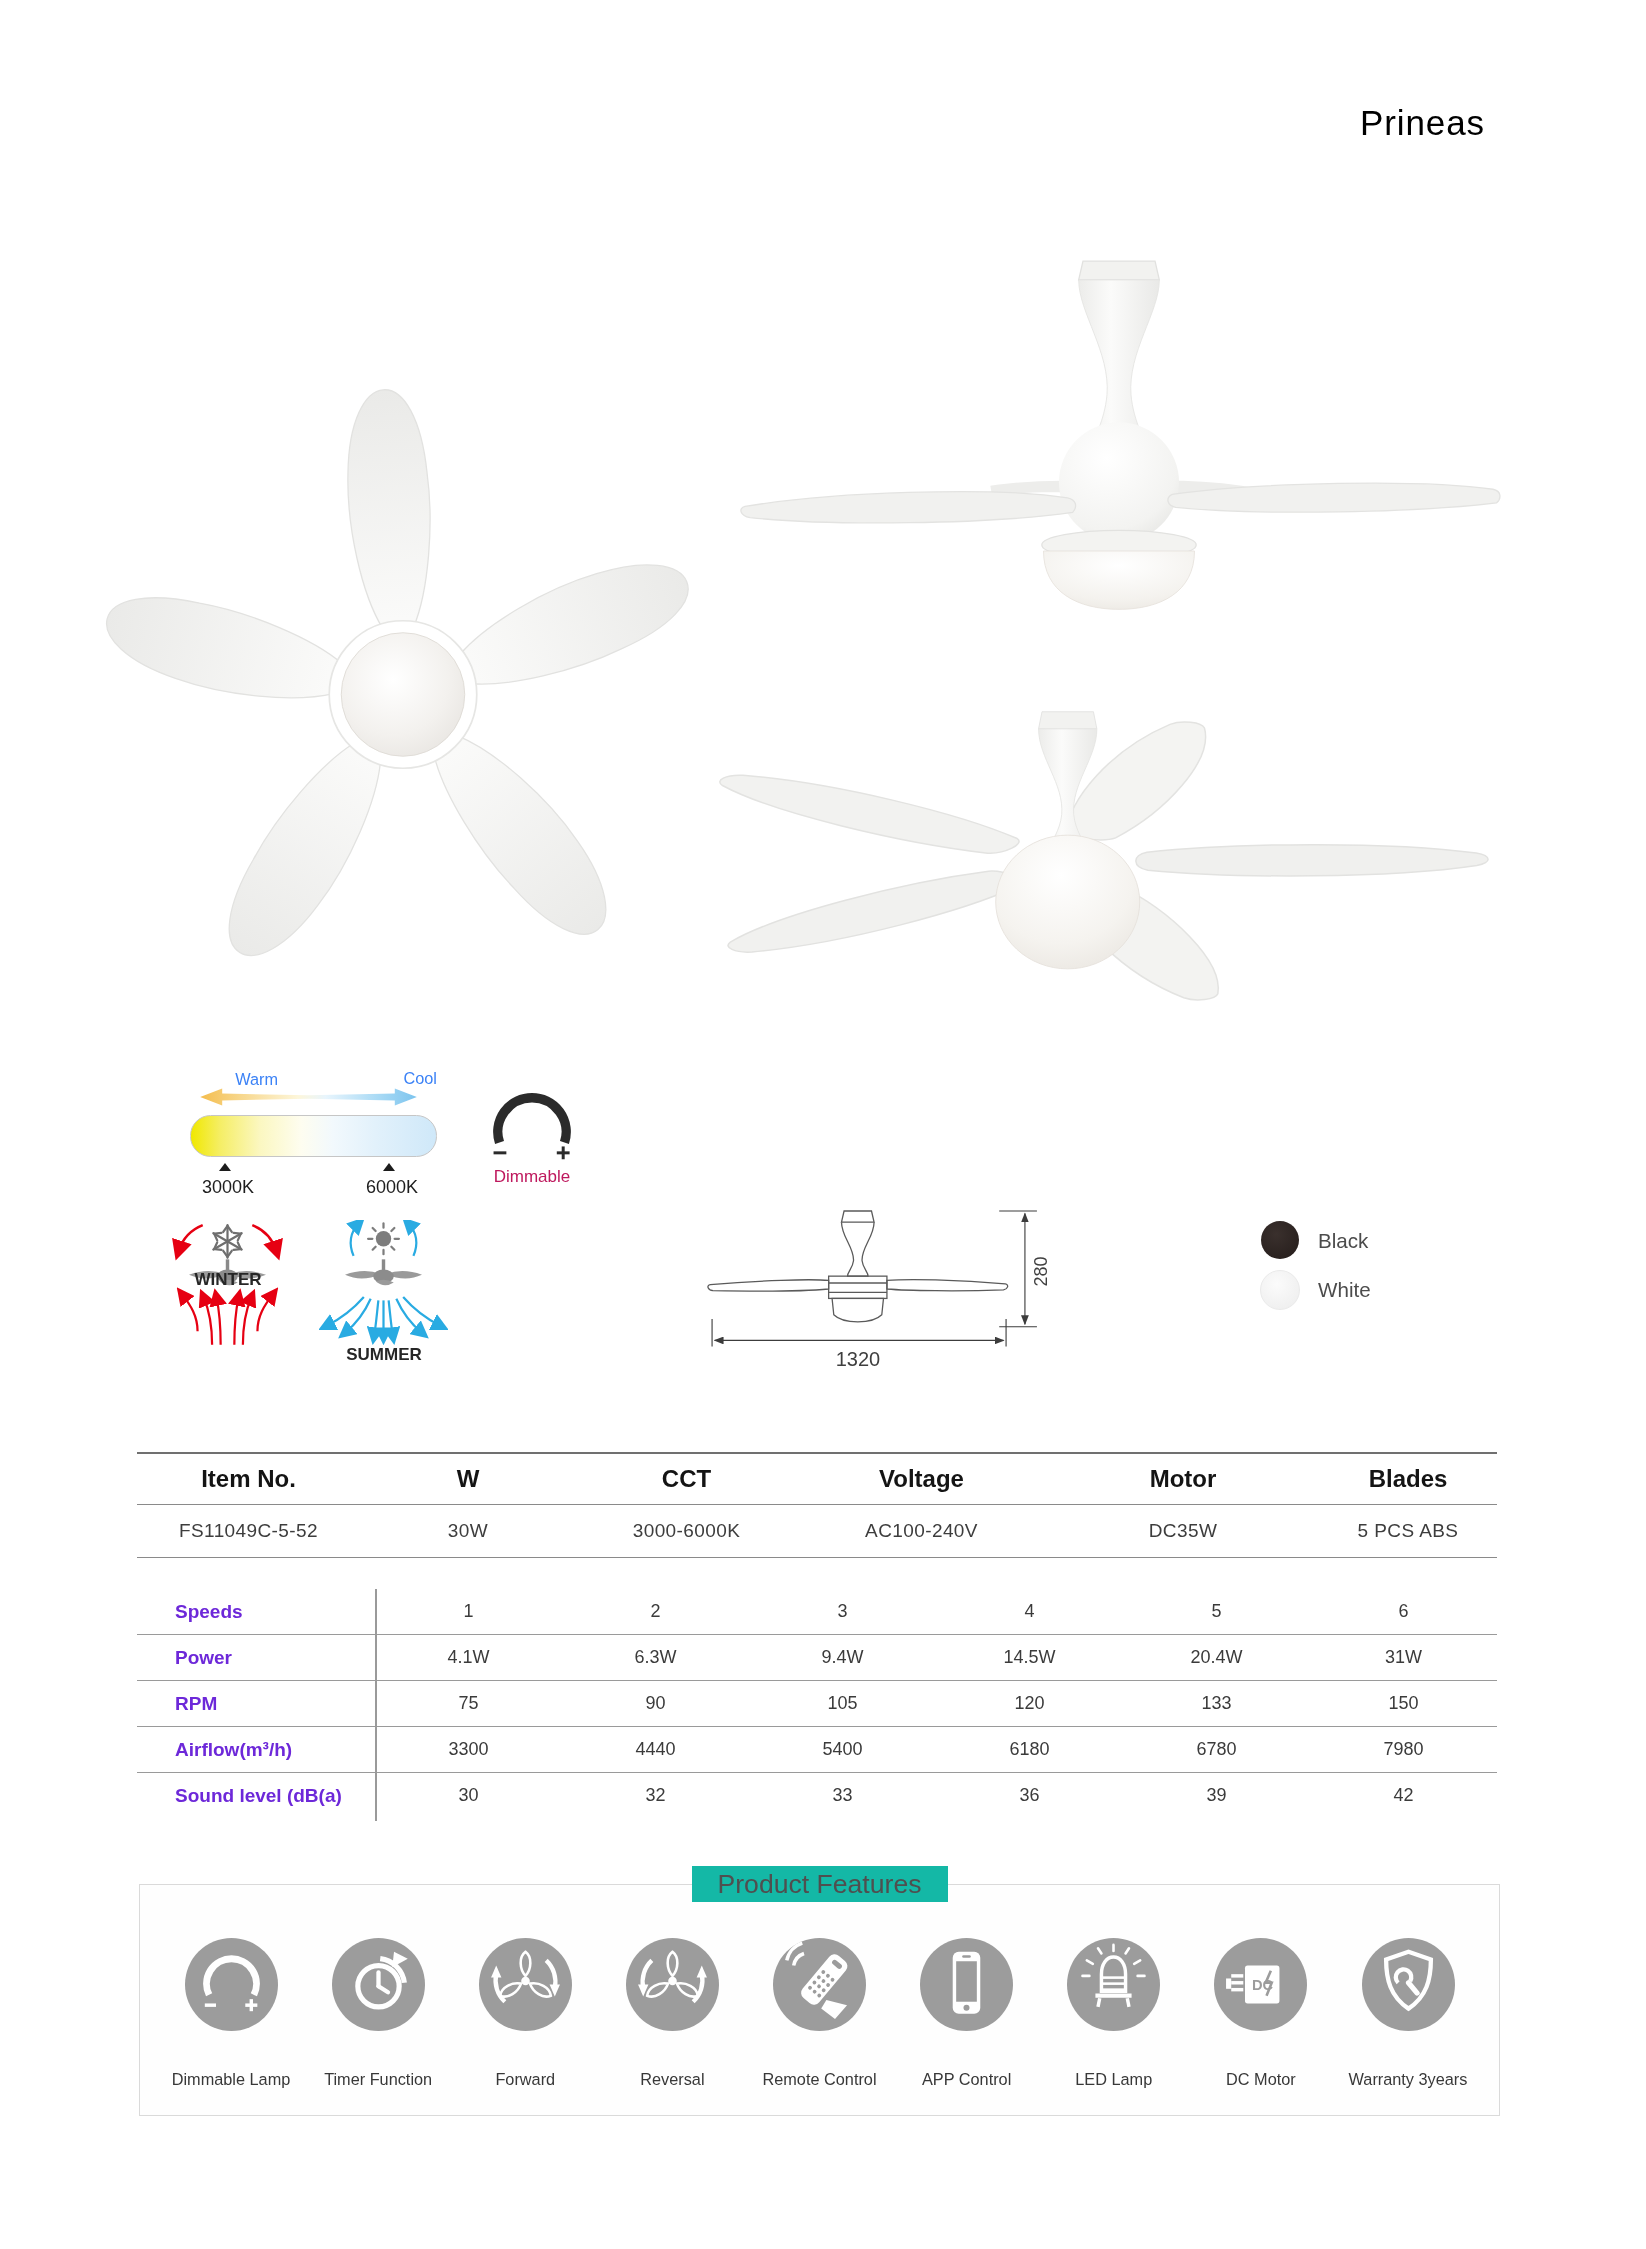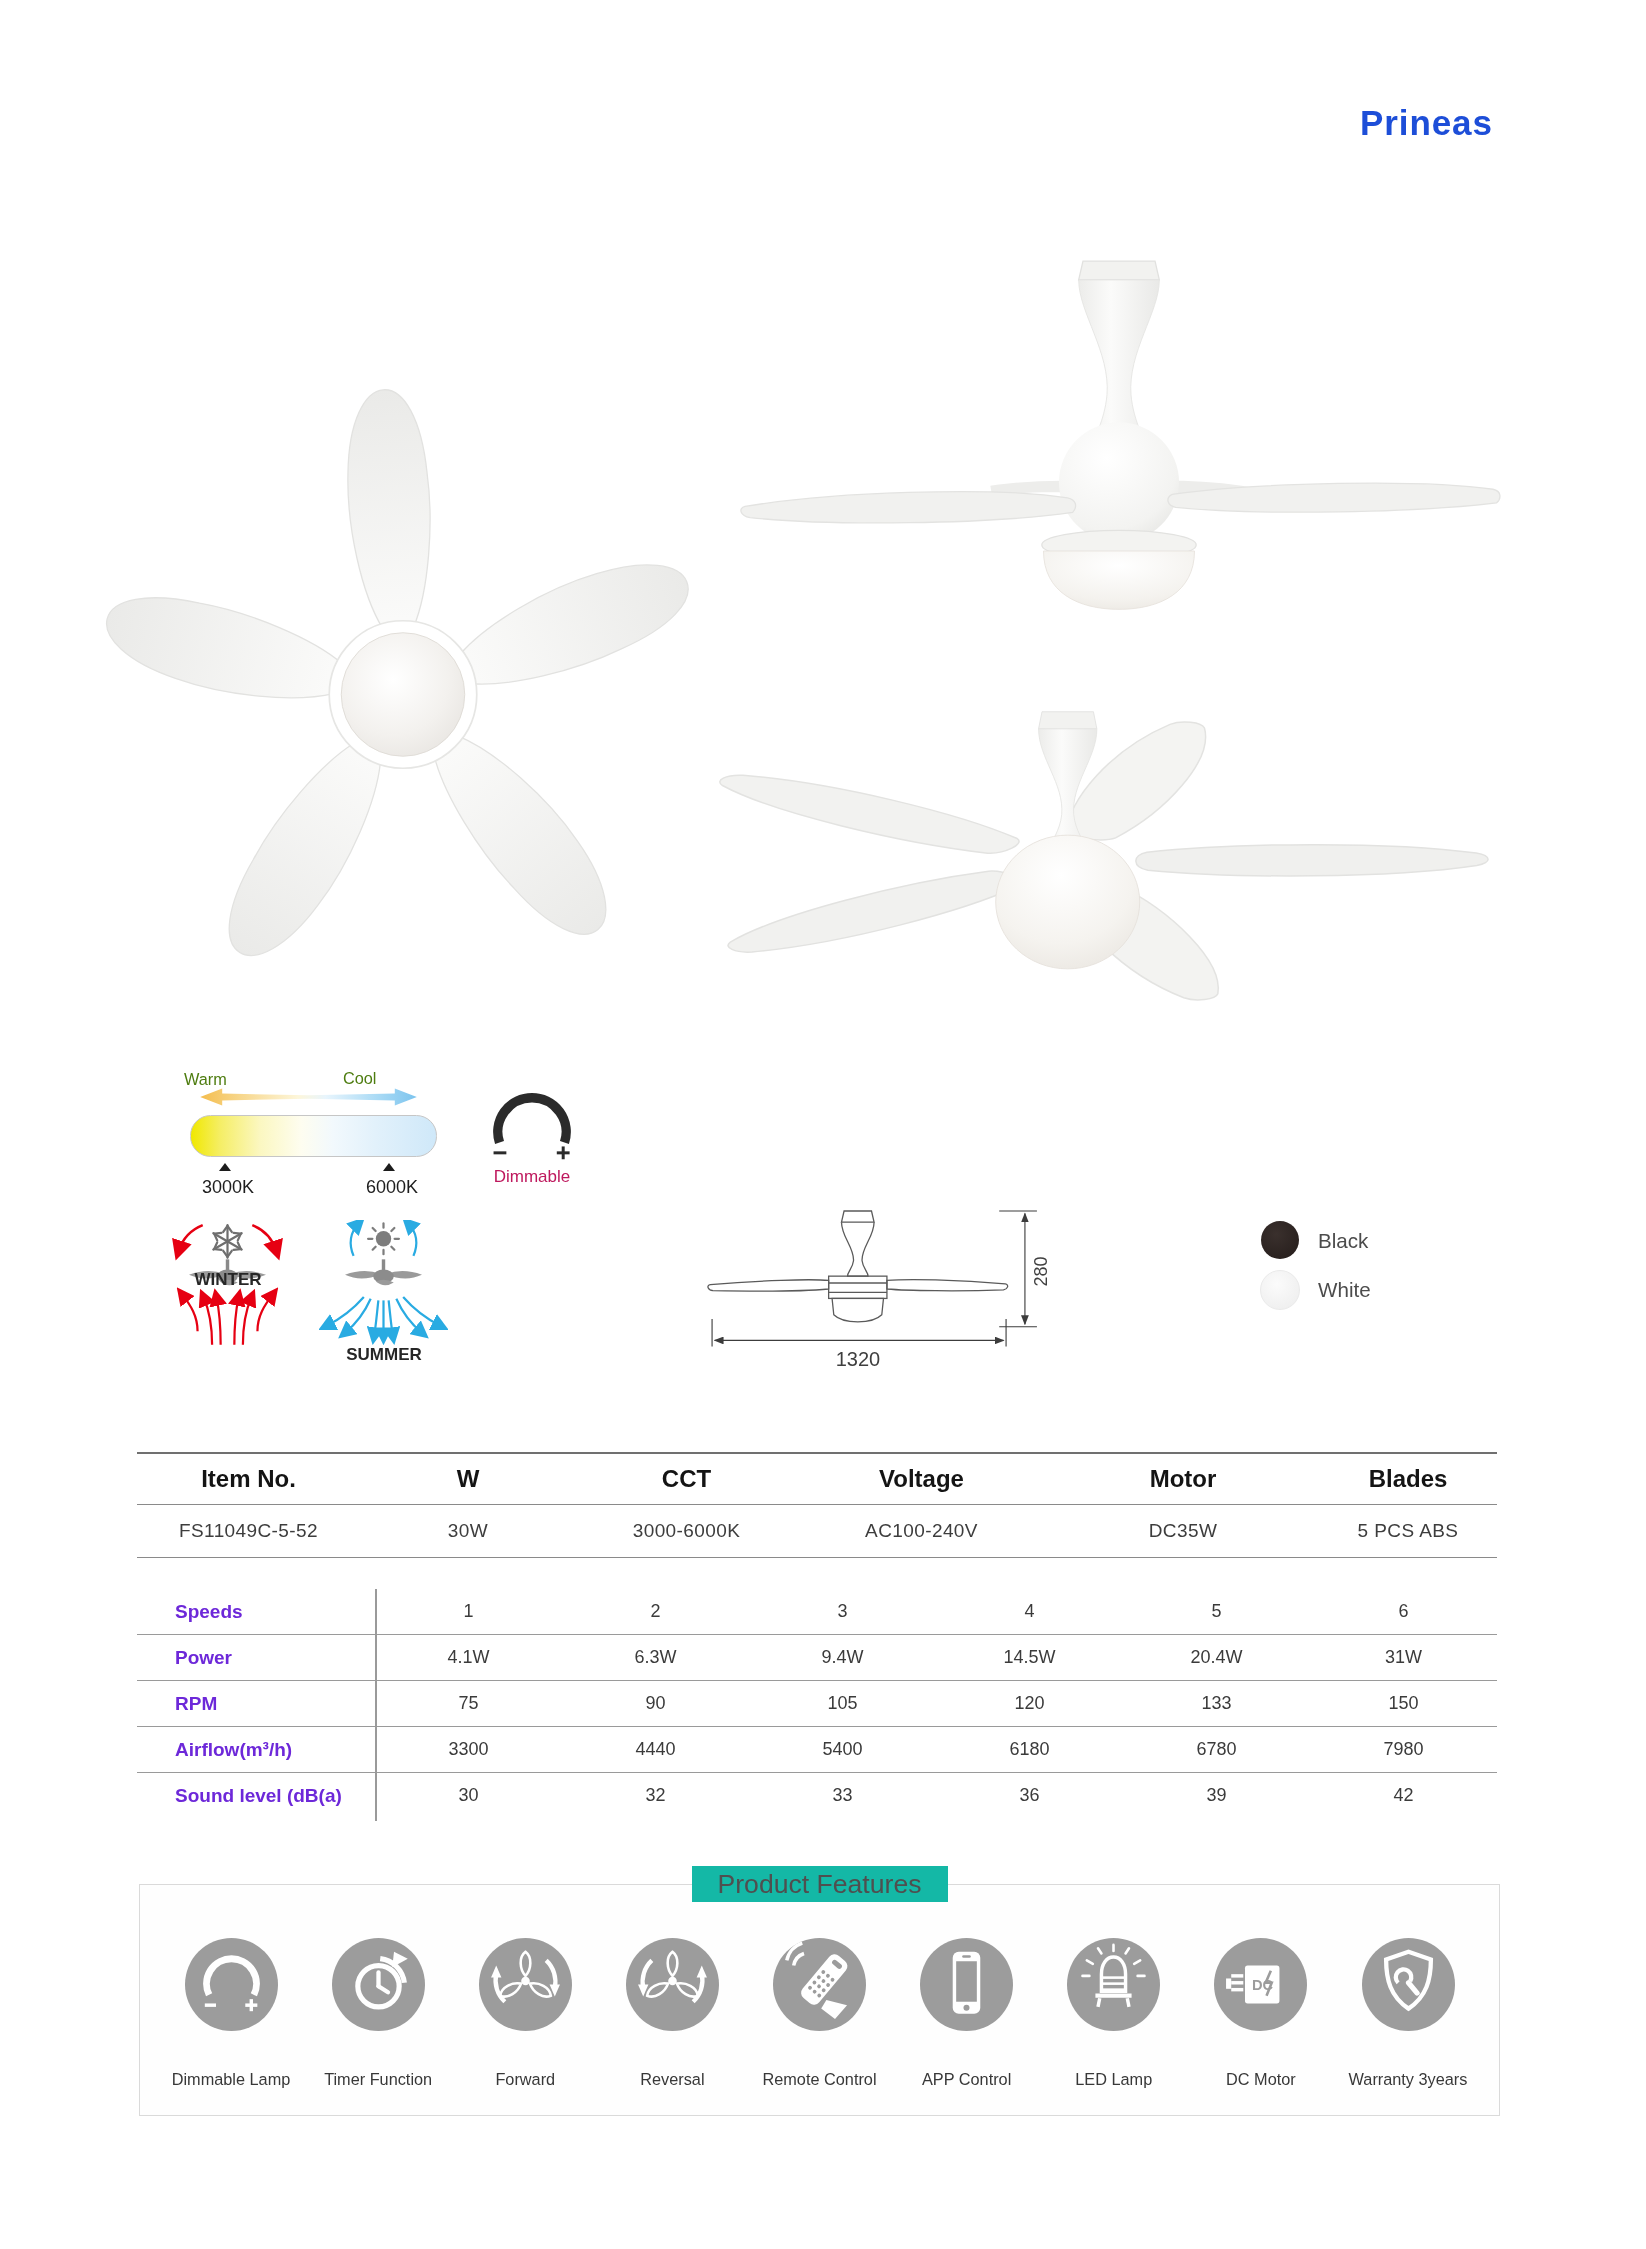--- a/index.html
+++ b/index.html
@@ -1,24 +1,24 @@
 <!DOCTYPE html>
 <html style="font-size:13.7px"><head>
 <meta charset="utf-8">
 <style>
   html,body{margin:0;padding:0;background:#ffffff;}
   body{font-family:"Liberation Sans","DejaVu Sans",sans-serif;color:#222;}
   .page{position:relative;width:1647px;height:2250px;background:#fff;overflow:hidden;}
   .abs{position:absolute;}
 
   
-  .brand-title{left:1360px;top:103px;width:172px;font-size:35px;font-weight:700;letter-spacing:0.9px;color:#1d4ed8;}
-
-  
-  .cct-label{font-size:16.3px;color:#4d7c0f;text-align:left;width:94px;}
+  .brand-title{left:1360px;top:103px;width:172px;font-size:35px;font-weight:400;letter-spacing:0.9px;color:#000000;}
+
+  
+  .cct-label{font-size:16.3px;color:#3b82f6;text-align:right;width:94px;}
   .cct-bar{left:190px;top:1115px;width:245px;height:40px;border:0.9px solid #c6c6c6;border-radius:20.6px;
     background:linear-gradient(90deg,#f0e800 0%,#f5ee66 12%,#fbf7c0 28%,#fefdf0 45%,#f2f9fd 58%,#e2f1fb 75%,#cfe8f9 100%);}
   .cct-tri{width:0;height:0;border-left:6px solid transparent;border-right:6px solid transparent;border-bottom:8.6px solid #1c1c1c;}
   .cct-k{font-size:18px;color:#1d1d1d;text-align:center;width:86px;}
 
   .dimmable-text{left:476px;top:1167px;width:112px;text-align:center;font-size:17px;color:#be185d;}
 
   .mode-label{font-size:17px;font-weight:bold;color:#262626;text-align:center;width:112px;}
 
   

